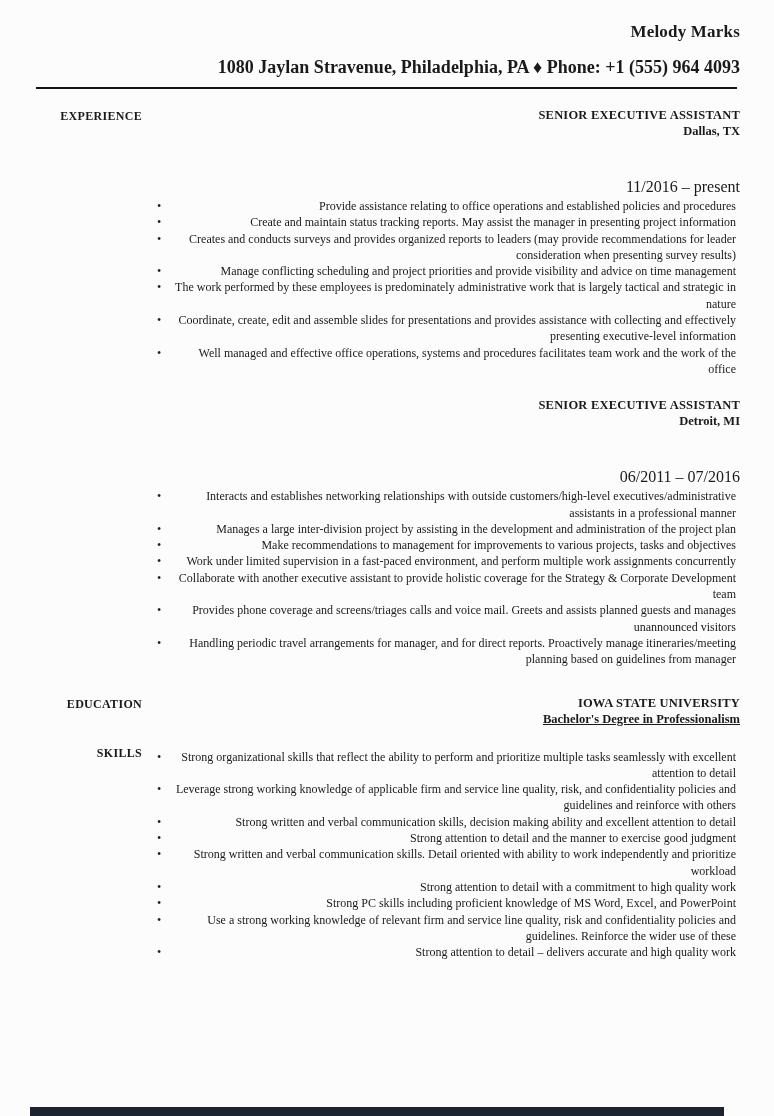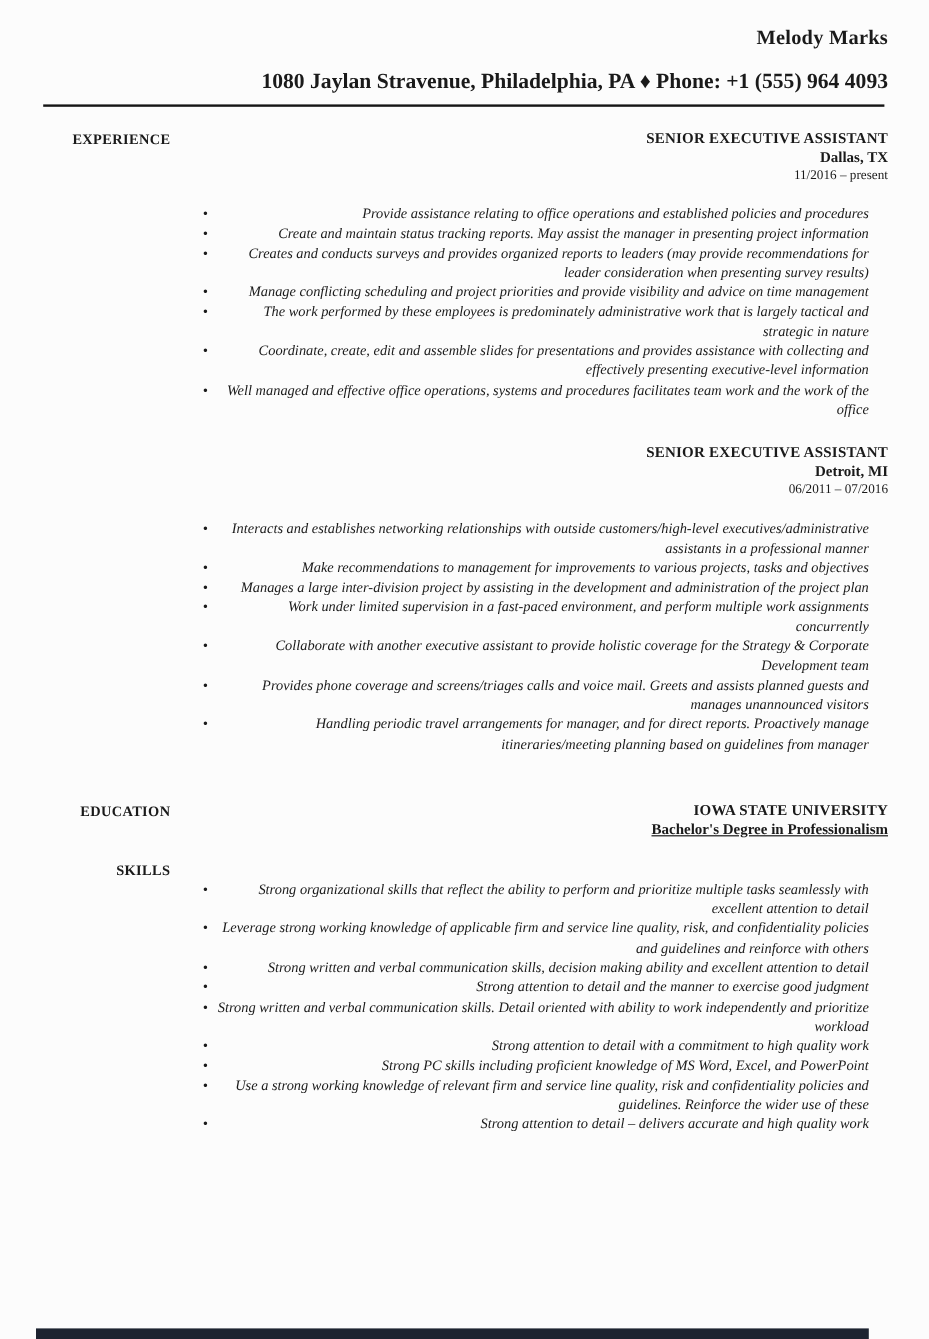--- a/index.html
+++ b/index.html
@@ -52,30 +52,30 @@
     font-weight: bold;
     margin: 0;
     letter-spacing: 0.2px;
   }
   .job-location {
     font-size: 12.5px;
     font-weight: bold;
     line-height: 16px;
   }
   .job-dates {
-    font-size: 11px;
+    font-size: 16px;
     line-height: 15px;
     margin-bottom: 2px;
+    margin-top: 40px;
   }
   .job + .job { margin-top: 21px; }
   ul.bullets {
-    margin: 16px;
+    margin: 4px;
     padding: 0 0 0 23px;
     list-style: none;
-    font-style: italic;
   }
   ul.bullets li {
     font-size: 12px;
     line-height: 16.3px;
     position: relative;
   }
   ul.bullets li::before {
     content: "\2022";
     position: absolute;
     left: -12px;
@@ -132,22 +132,22 @@
           <li>Well managed and effective office operations, systems and procedures facilitates team work and the work of the office</li>
         </ul>
       </article>
 
       <article class="job">
         <h2 class="job-title">SENIOR EXECUTIVE ASSISTANT</h2>
         <div class="job-location">Detroit, MI</div>
         <div class="job-dates">06/2011 – 07/2016</div>
         <ul class="bullets">
           <li>Interacts and establishes networking relationships with outside customers/high-level executives/administrative assistants in a professional manner</li>
+          <li>Manages a large inter-division project by assisting in the development and administration of the project plan</li>
           <li>Make recommendations to management for improvements to various projects, tasks and objectives</li>
-          <li>Manages a large inter-division project by assisting in the development and administration of the project plan</li>
           <li>Work under limited supervision in a fast-paced environment, and perform multiple work assignments concurrently</li>
           <li>Collaborate with another executive assistant to provide holistic coverage for the Strategy &amp; Corporate Development team</li>
           <li>Provides phone coverage and screens/triages calls and voice mail. Greets and assists planned guests and manages unannounced visitors</li>
           <li>Handling periodic travel arrangements for manager, and for direct reports. Proactively manage itineraries/meeting planning based on guidelines from manager</li>
         </ul>
       </article>
 
     </div>
   </section>
 

